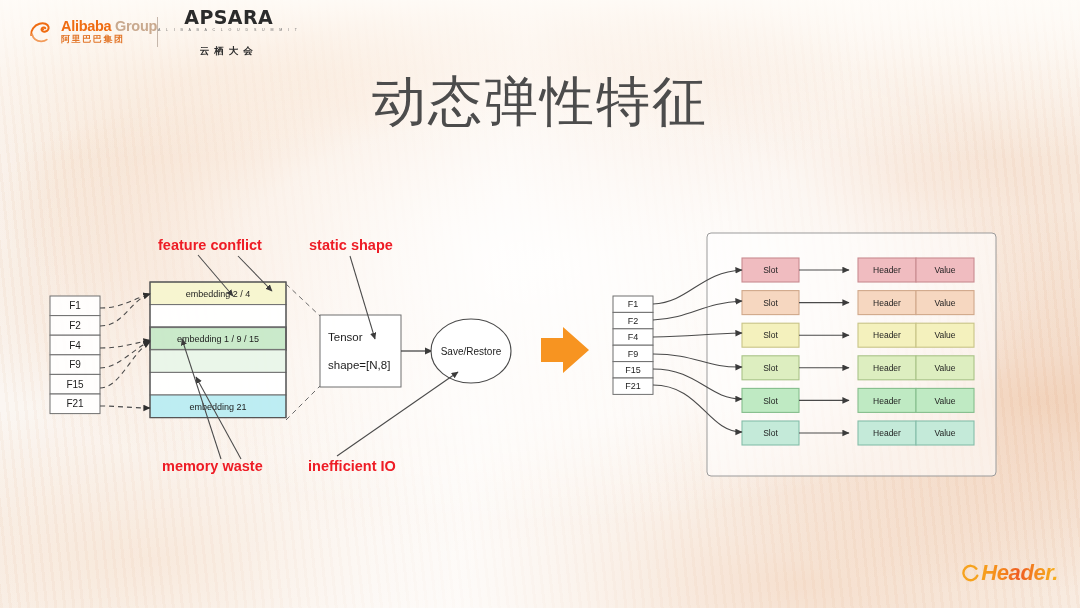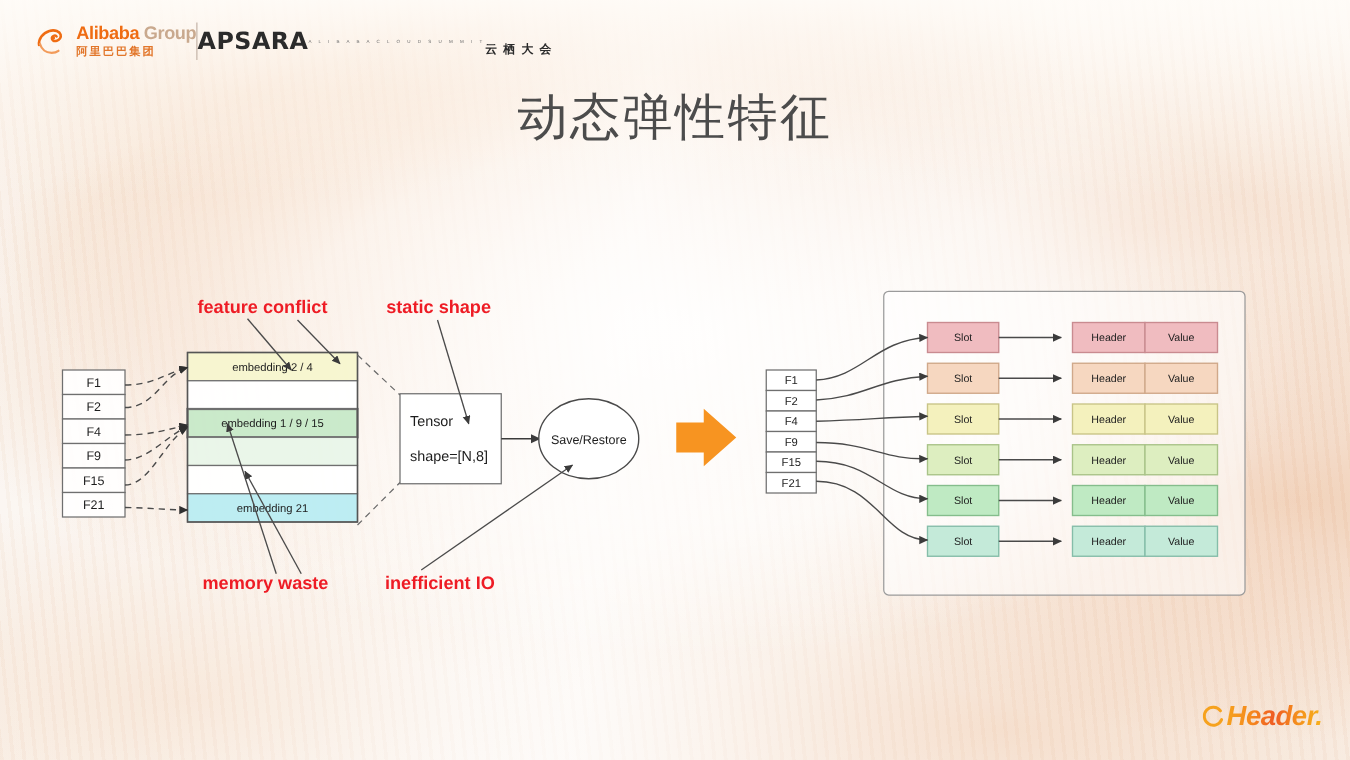--- a/index.html
+++ b/index.html
@@ -28,36 +28,36 @@
   .w3{background:
       radial-gradient(ellipse 58% 52% at 50% 44%, rgba(255,255,255,.90) 0%, rgba(255,255,255,.62) 48%, rgba(255,255,255,0) 82%);
   }
   .w4{background:
       linear-gradient(180deg, rgba(255,252,248,.92) 0%, rgba(255,250,244,.45) 12%, rgba(255,250,244,0) 26%);
   }
   .w5{background:
       repeating-linear-gradient(84deg, rgba(190,110,55,.045) 0px, rgba(190,110,55,.045) 3px, rgba(255,255,255,.035) 3px, rgba(255,255,255,.035) 9px);
   }
   
-  #logo-bar{position:absolute;left:26px;top:18px;z-index:6;display:flex;align-items:center;}
+  #logo-bar{position:absolute;left:26px;top:8px;z-index:6;display:flex;align-items:center;}
   .ali-wrap{display:flex;align-items:center;gap:5px;}
   .ali-mark{width:30px;height:30px;flex:0 0 auto;}
   .ali-text{display:flex;flex-direction:column;line-height:1;}
   .ali-en{font-size:14.5px;font-weight:bold;letter-spacing:-.3px;}
   .ali-en .b{color:#ef6c12;}
   .ali-en .g{color:#c9a98e;font-weight:bold;}
   .ali-cn{font-size:9px;color:#e2762a;letter-spacing:1.6px;margin-top:2px;font-weight:bold;}
   .divider{width:1px;height:30px;background:#c6b7ab;}
-  .aps-wrap{display:flex;flex-direction:row;align-items:center;line-height:1;}
+  .aps-wrap{display:flex;flex-direction:column;align-items:center;line-height:1;}
   .aps-en{font-size:19px;font-weight:bold;color:#2b2b2b;letter-spacing:.4px;font-family:"DejaVu Sans",sans-serif;}
   .aps-sub{font-size:3.6px;color:#6e6e6e;letter-spacing:2.4px;margin-top:2px;}
   .aps-cn{font-size:9.5px;color:#2b2b2b;letter-spacing:5px;margin-top:13px;font-weight:bold;}
   
   #page-title{position:absolute;left:0;right:0;top:66px;text-align:center;z-index:6;
-    font-size:40px;color:#4c4c4c;letter-spacing:2px;font-family:"DejaVu Sans",sans-serif;}
+    font-size:54px;color:#4c4c4c;letter-spacing:2px;font-family:"DejaVu Sans",sans-serif;}
   
   #canvas{position:absolute;inset:0;z-index:5;}
   .ftxt{font-family:"Liberation Sans",sans-serif;}
   
   #datafun{position:absolute;right:22px;bottom:22px;z-index:6;display:flex;align-items:center;}
   #datafun .df{font-size:22px;font-weight:bold;font-style:italic;
     background:linear-gradient(92deg,#f6a21e 0%,#f5891d 26%,#ef5b22 50%,#f4901d 74%,#f7b21c 100%);
     -webkit-background-clip:text;background-clip:text;color:transparent;letter-spacing:-.4px;}
 </style>
 </head>

